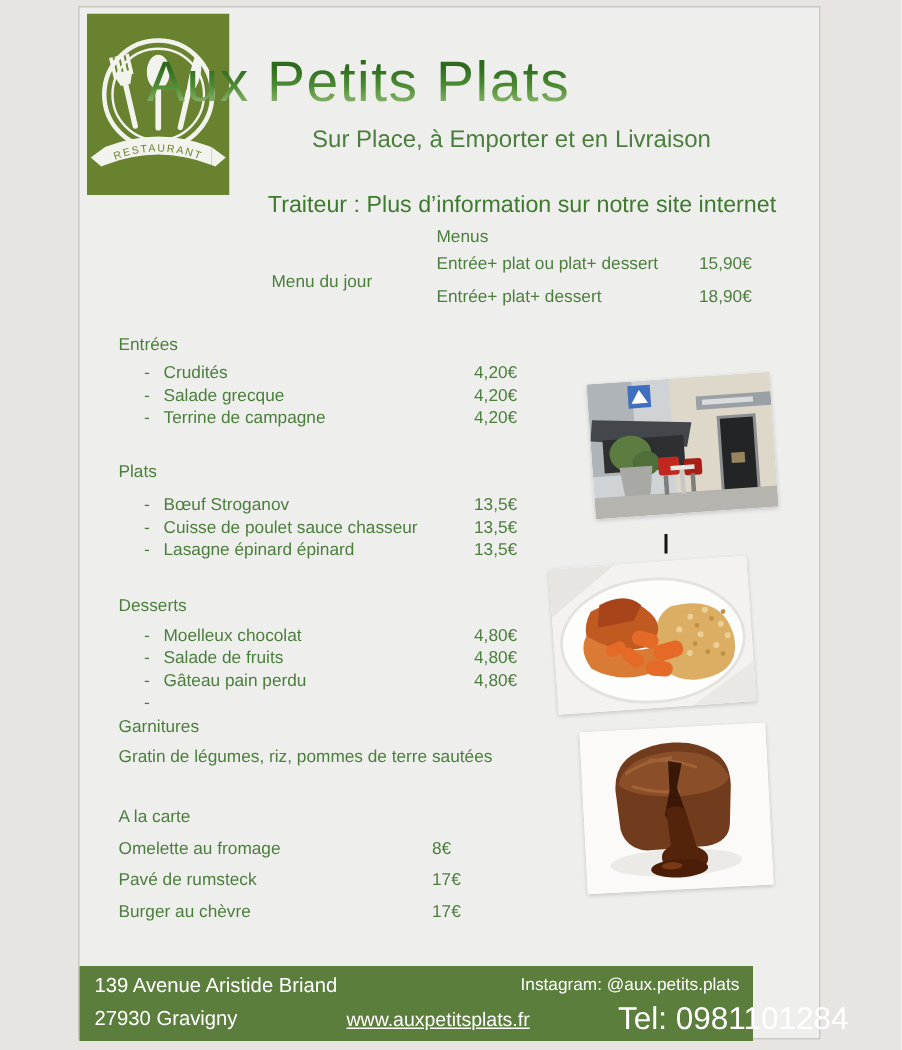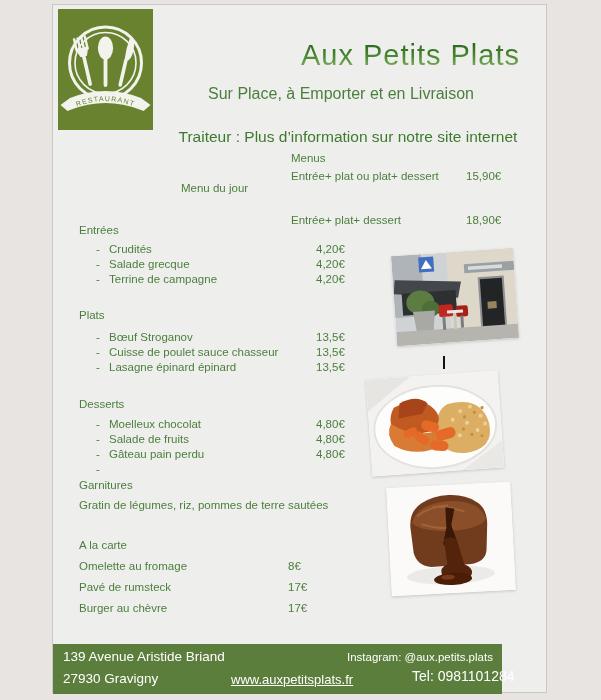--- a/index.html
+++ b/index.html
@@ -9,22 +9,22 @@
     font-family:"Liberation Sans", sans-serif;
     overflow:hidden;
   }
   .sheet{
     position:absolute; left:52px; top:4px; width:495px; height:689px;
     background:var(--sheet-bg,#eeefed);
     border:1px solid #c9c7c4; box-sizing:border-box;
   }
   .logo{position:absolute; left:5px; top:4px; width:95px; height:121px;}
   .title{
-    position:absolute; left:67px; top:35px; width:400px; text-align:right;
-    font-size:29px; letter-spacing:1px; line-height:31px;
+    position:absolute; left:45px; top:35px; width:400px; text-align:left;
+    font-size:38px; letter-spacing:1px; line-height:31px;
     background:linear-gradient(180deg,#2e6a1e 15%,#4d8a33 55%,#8ab56c 95%);
     -webkit-background-clip:text; background-clip:text; color:transparent;
   }
   .sub1{position:absolute; left:88px; top:80px; width:400px; text-align:center; font-size:16px; color:var(--text-green,#4b7e3c);}
   .sub2{position:absolute; left:131px; top:100px; width:400px; text-align:center; font-size:12px; color:var(--text-green,#4b7e3c);}
   .traiteur{position:absolute; left:68px; top:123px; width:454px; text-align:center; font-size:15.5px; color:#3e7a2d;}
   .g{color:var(--text-green,#4b7e3c); font-size:11.5px;}
   .heading{position:absolute; left:26px;}
   .lbl{position:absolute;}
   .row{position:absolute; left:0; width:100%; height:15px;}
@@ -37,21 +37,21 @@
   .cursor{position:absolute; left:390px; top:351px; width:1.5px; height:13px; background:#111;}
   .footer{
     position:absolute; left:0; top:639px; width:449px; height:50px;
     background:var(--footer-green,#5b7e3d); color:#fff;
   }
   .footer .f{position:absolute; white-space:nowrap;}
   .f-addr1{left:10px; top:5px; font-size:13.5px;}
   .f-addr2{left:10px; top:27px; font-size:13.5px;}
   .f-web{left:178px; top:28px; font-size:13px; text-decoration:underline; color:#fff;}
   .f-insta{left:294px; top:7px; font-size:11.5px;}
-  .f-tel{left:359px; top:24px; font-size:14px;}
+  .f-tel{left:359px; top:24px; font-size:21px;}
 </style>
 </head>
 <body>
 
 <div class="page">
   <div class="sheet">
 
     <div class="logo">
       <svg viewBox="0 0 95 121" width="95" height="121">
         <rect width="95" height="121" fill="#69822f"></rect>
@@ -92,21 +92,21 @@
     <div class="title">Aux Petits Plats</div>
     <div class="sub1">Sur Place, à Emporter et en Livraison</div>
     <div class="traiteur">Traiteur : Plus d’information sur notre site internet</div>
 
     <div class="g heading lbl" style="left:238px; top:147px;">Menus</div>
     <div class="g lbl" style="left:128px; top:177px;">Menu du jour</div>
     <div class="row menus-row g" style="top:165px;">
       <span class="n">Entrée+ plat ou plat+ dessert</span>
       <span class="p">15,90€</span>
     </div>
-    <div class="row menus-row g" style="top:187px;margin-top:22px;">
+    <div class="row menus-row g" style="top:187px;">
       <span class="n">Entrée+ plat+ dessert</span>
       <span class="p">18,90€</span>
     </div>
 
     <div class="g heading" style="top:219px;">Entrées</div>
     <div class="row g" style="top:238px;">
       <span class="d">-</span>
       <span class="n">Crudités</span>
       <span class="p">4,20€</span>
     </div>

